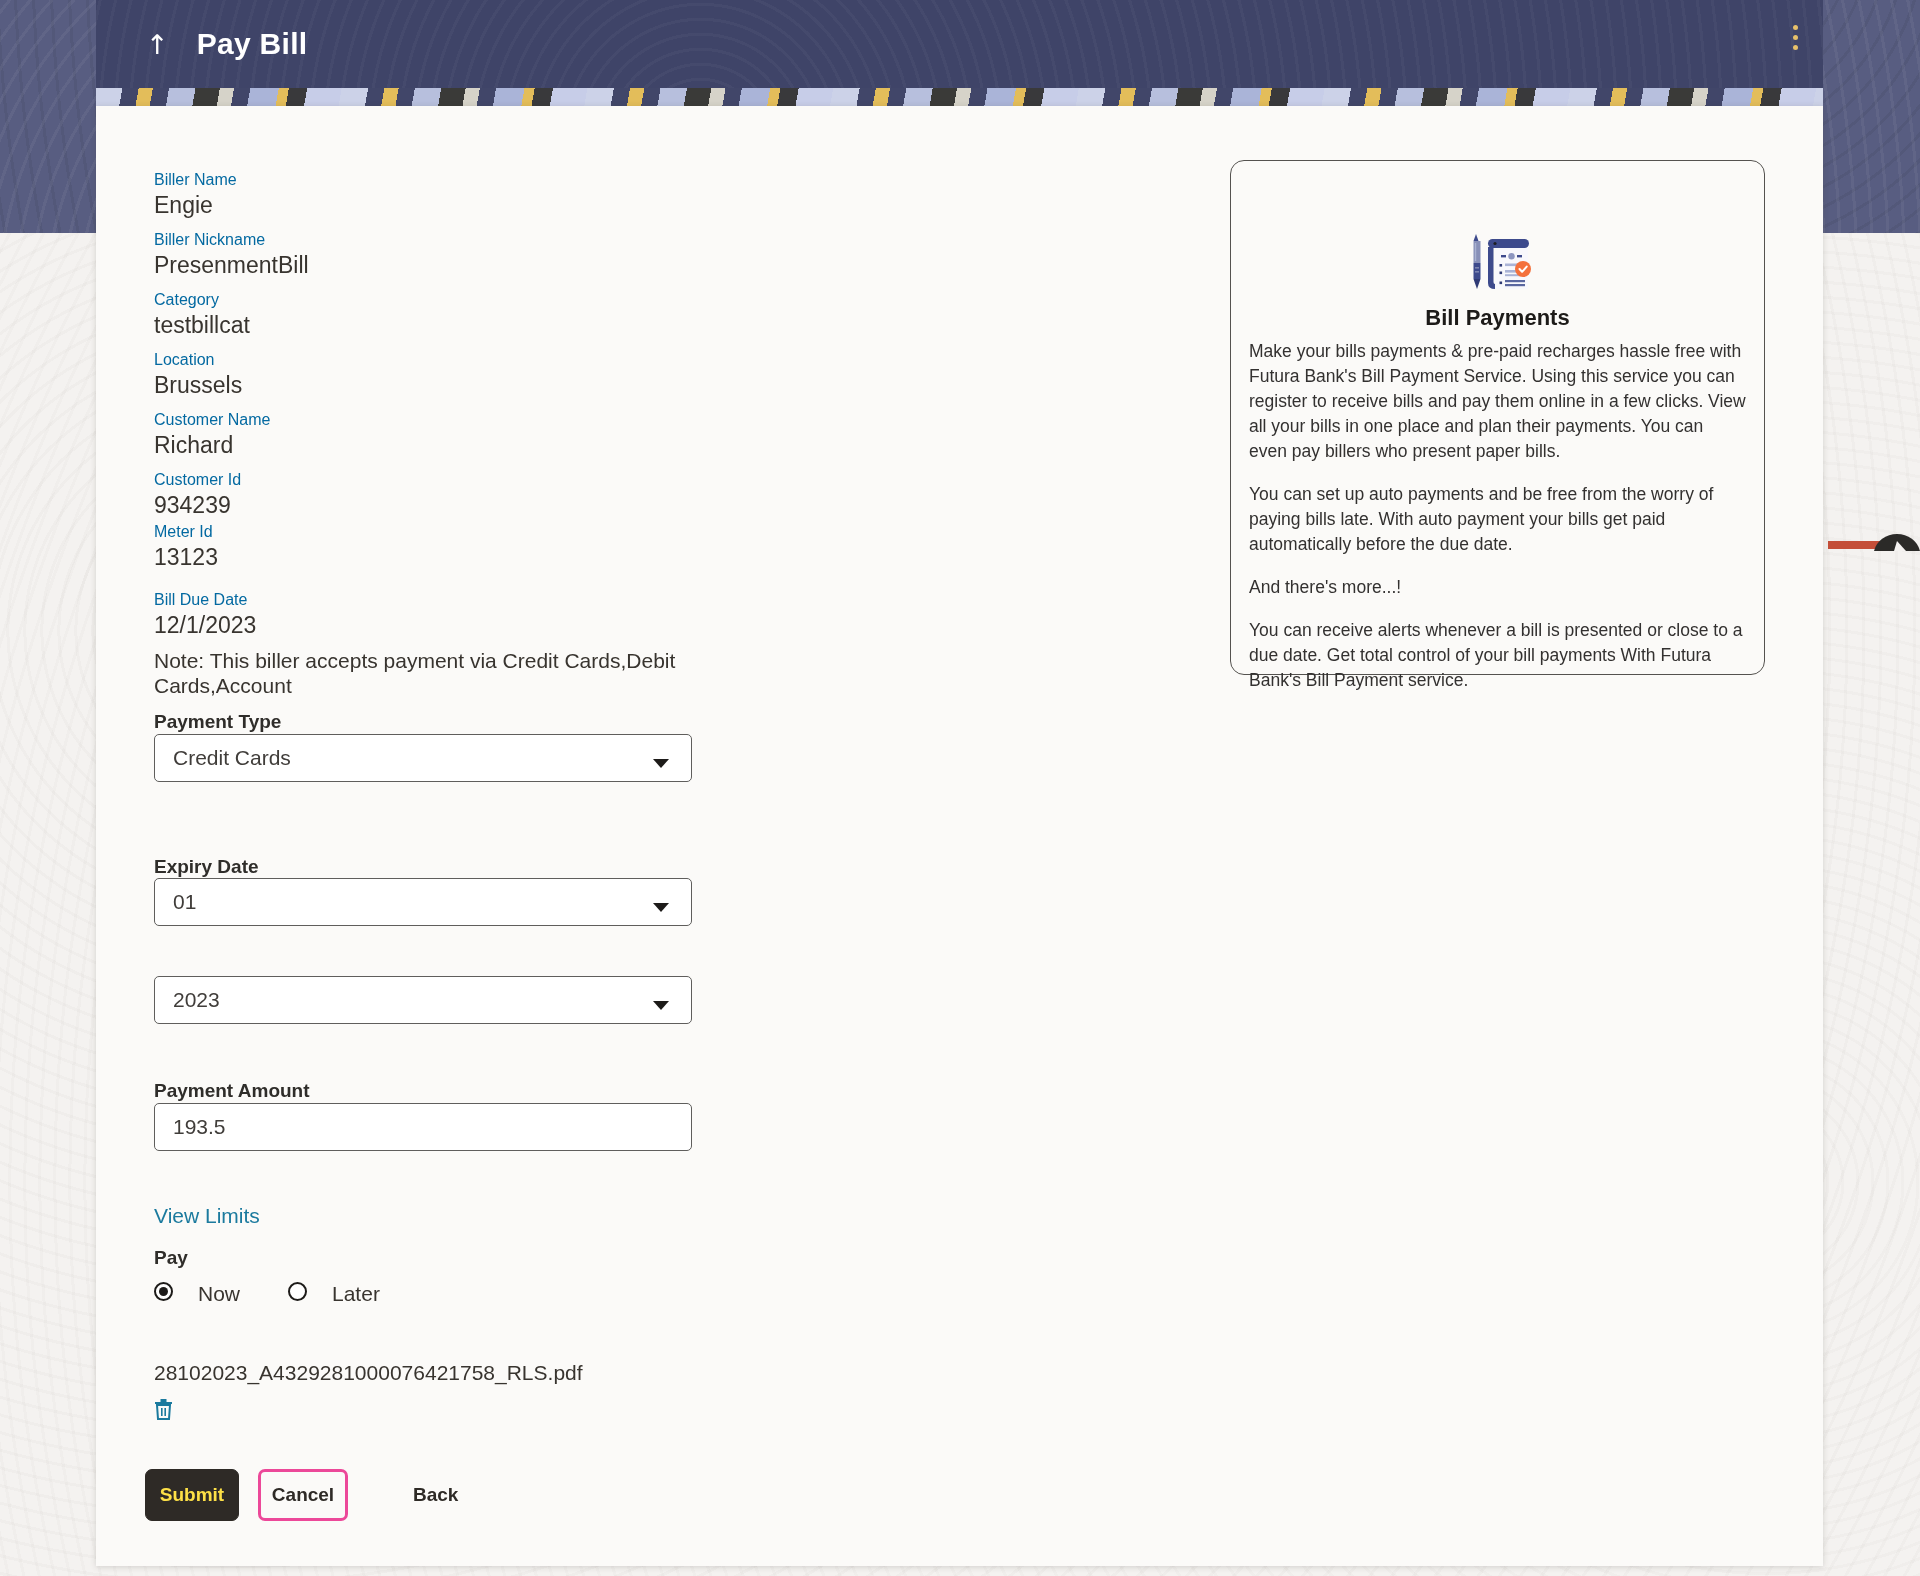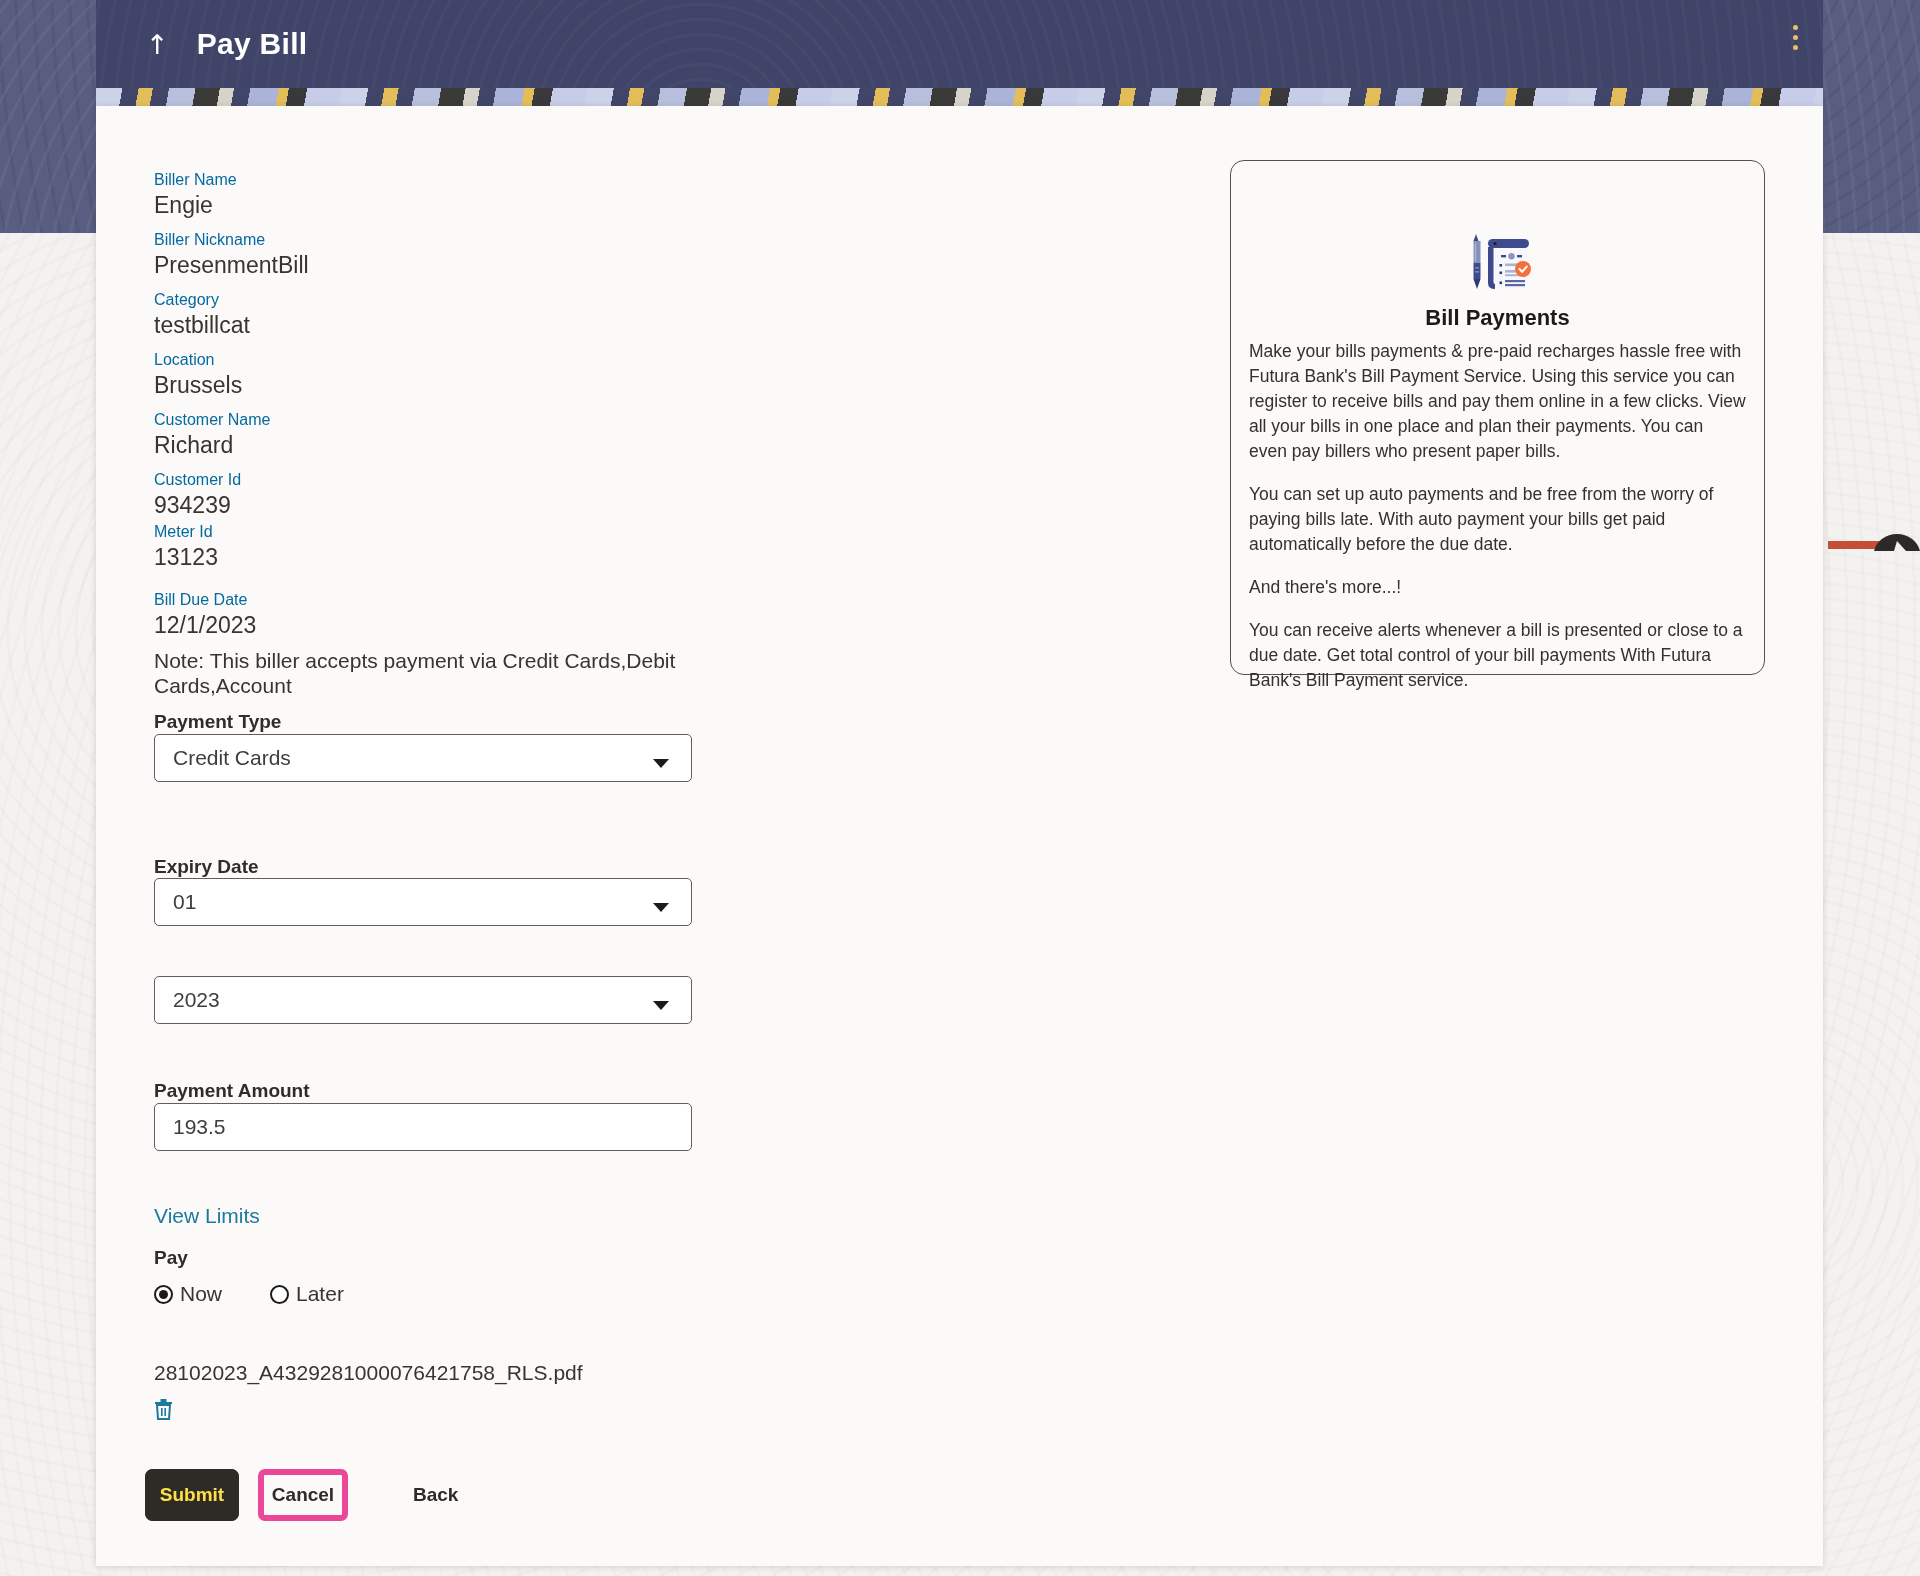--- a/index.html
+++ b/index.html
@@ -65,32 +65,32 @@
     position:absolute; right:22px; top:24px; width:0; height:0;
     border-left:8px solid rgba(0,0,0,0); border-right:8px solid rgba(0,0,0,0);
     border-top:9px solid #1d1b19;
   }
   .text-input input {
     width:100%; height:100%; border:none; outline:none; background:none;
     font-family:"Liberation Sans", sans-serif; font-size:21px; color:#403d3a; padding-left:18px;
   }
   .link { position:absolute; left:58px; font-size:21px; color:#1b7a9e; cursor:pointer; }
   .radio-row { position:absolute; left:58px; display:flex; align-items:center; gap:48px; }
-  .radio { display:flex; align-items:center; gap:7px; cursor:pointer; }
+  .radio { display:flex; gap:25px; cursor:pointer; }
   .rb { width:19px; height:19px; border:2px solid #1d1b19; border-radius:50%; position:relative; background:#fff; }
   .rb.checked::after {
     content:""; position:absolute; left:3px; top:3px; width:9px; height:9px; border-radius:50%; background:#1d1b19;
   }
   .radio span.rlabel { font-size:21px; color:#38342f; }
   .filename { position:absolute; left:58px; font-size:21px; color:#38342f; }
   .trash-btn { position:absolute; left:58px; cursor:pointer; }
   .btn-row { position:absolute; left:49px; top:1363px; display:flex; align-items:center; }
   .btn { height:52px; border-radius:7px; font-family:"Liberation Sans",sans-serif; font-size:19px; font-weight:bold; cursor:pointer; }
   .btn-submit { width:94px; background:#2e2a26; color:#fde047; border:1px solid #2e2a26; }
-  .btn-cancel { width:90px; margin-left:19px; background:#fbfaf8; color:#2e2a26; border:6px solid #ec4899; }
+  .btn-cancel { width:90px; margin-left:19px; background:#fbfaf8; color:#2e2a26; border:3px solid #ec4899; }
   .btn-back { margin-left:53px; background:none; border:none; color:#2e2a26; padding:0 12px; }
   
   .info-card {
     position:absolute; left:1134px; top:54px; width:535px; height:515px;
     border:1px solid #54524f; border-radius:14px; background:#fbfaf8;
   }
   .info-icon { display:block; margin:72px auto 0; }
   .info-title { text-align:center; font-size:22px; font-weight:bold; color:#1d1b19; margin-top:12px; }
   .info-body { padding:8px 18px 0; }
   .info-body p { font-size:17.5px; line-height:25px; color:#333130; margin-bottom:18px; }

